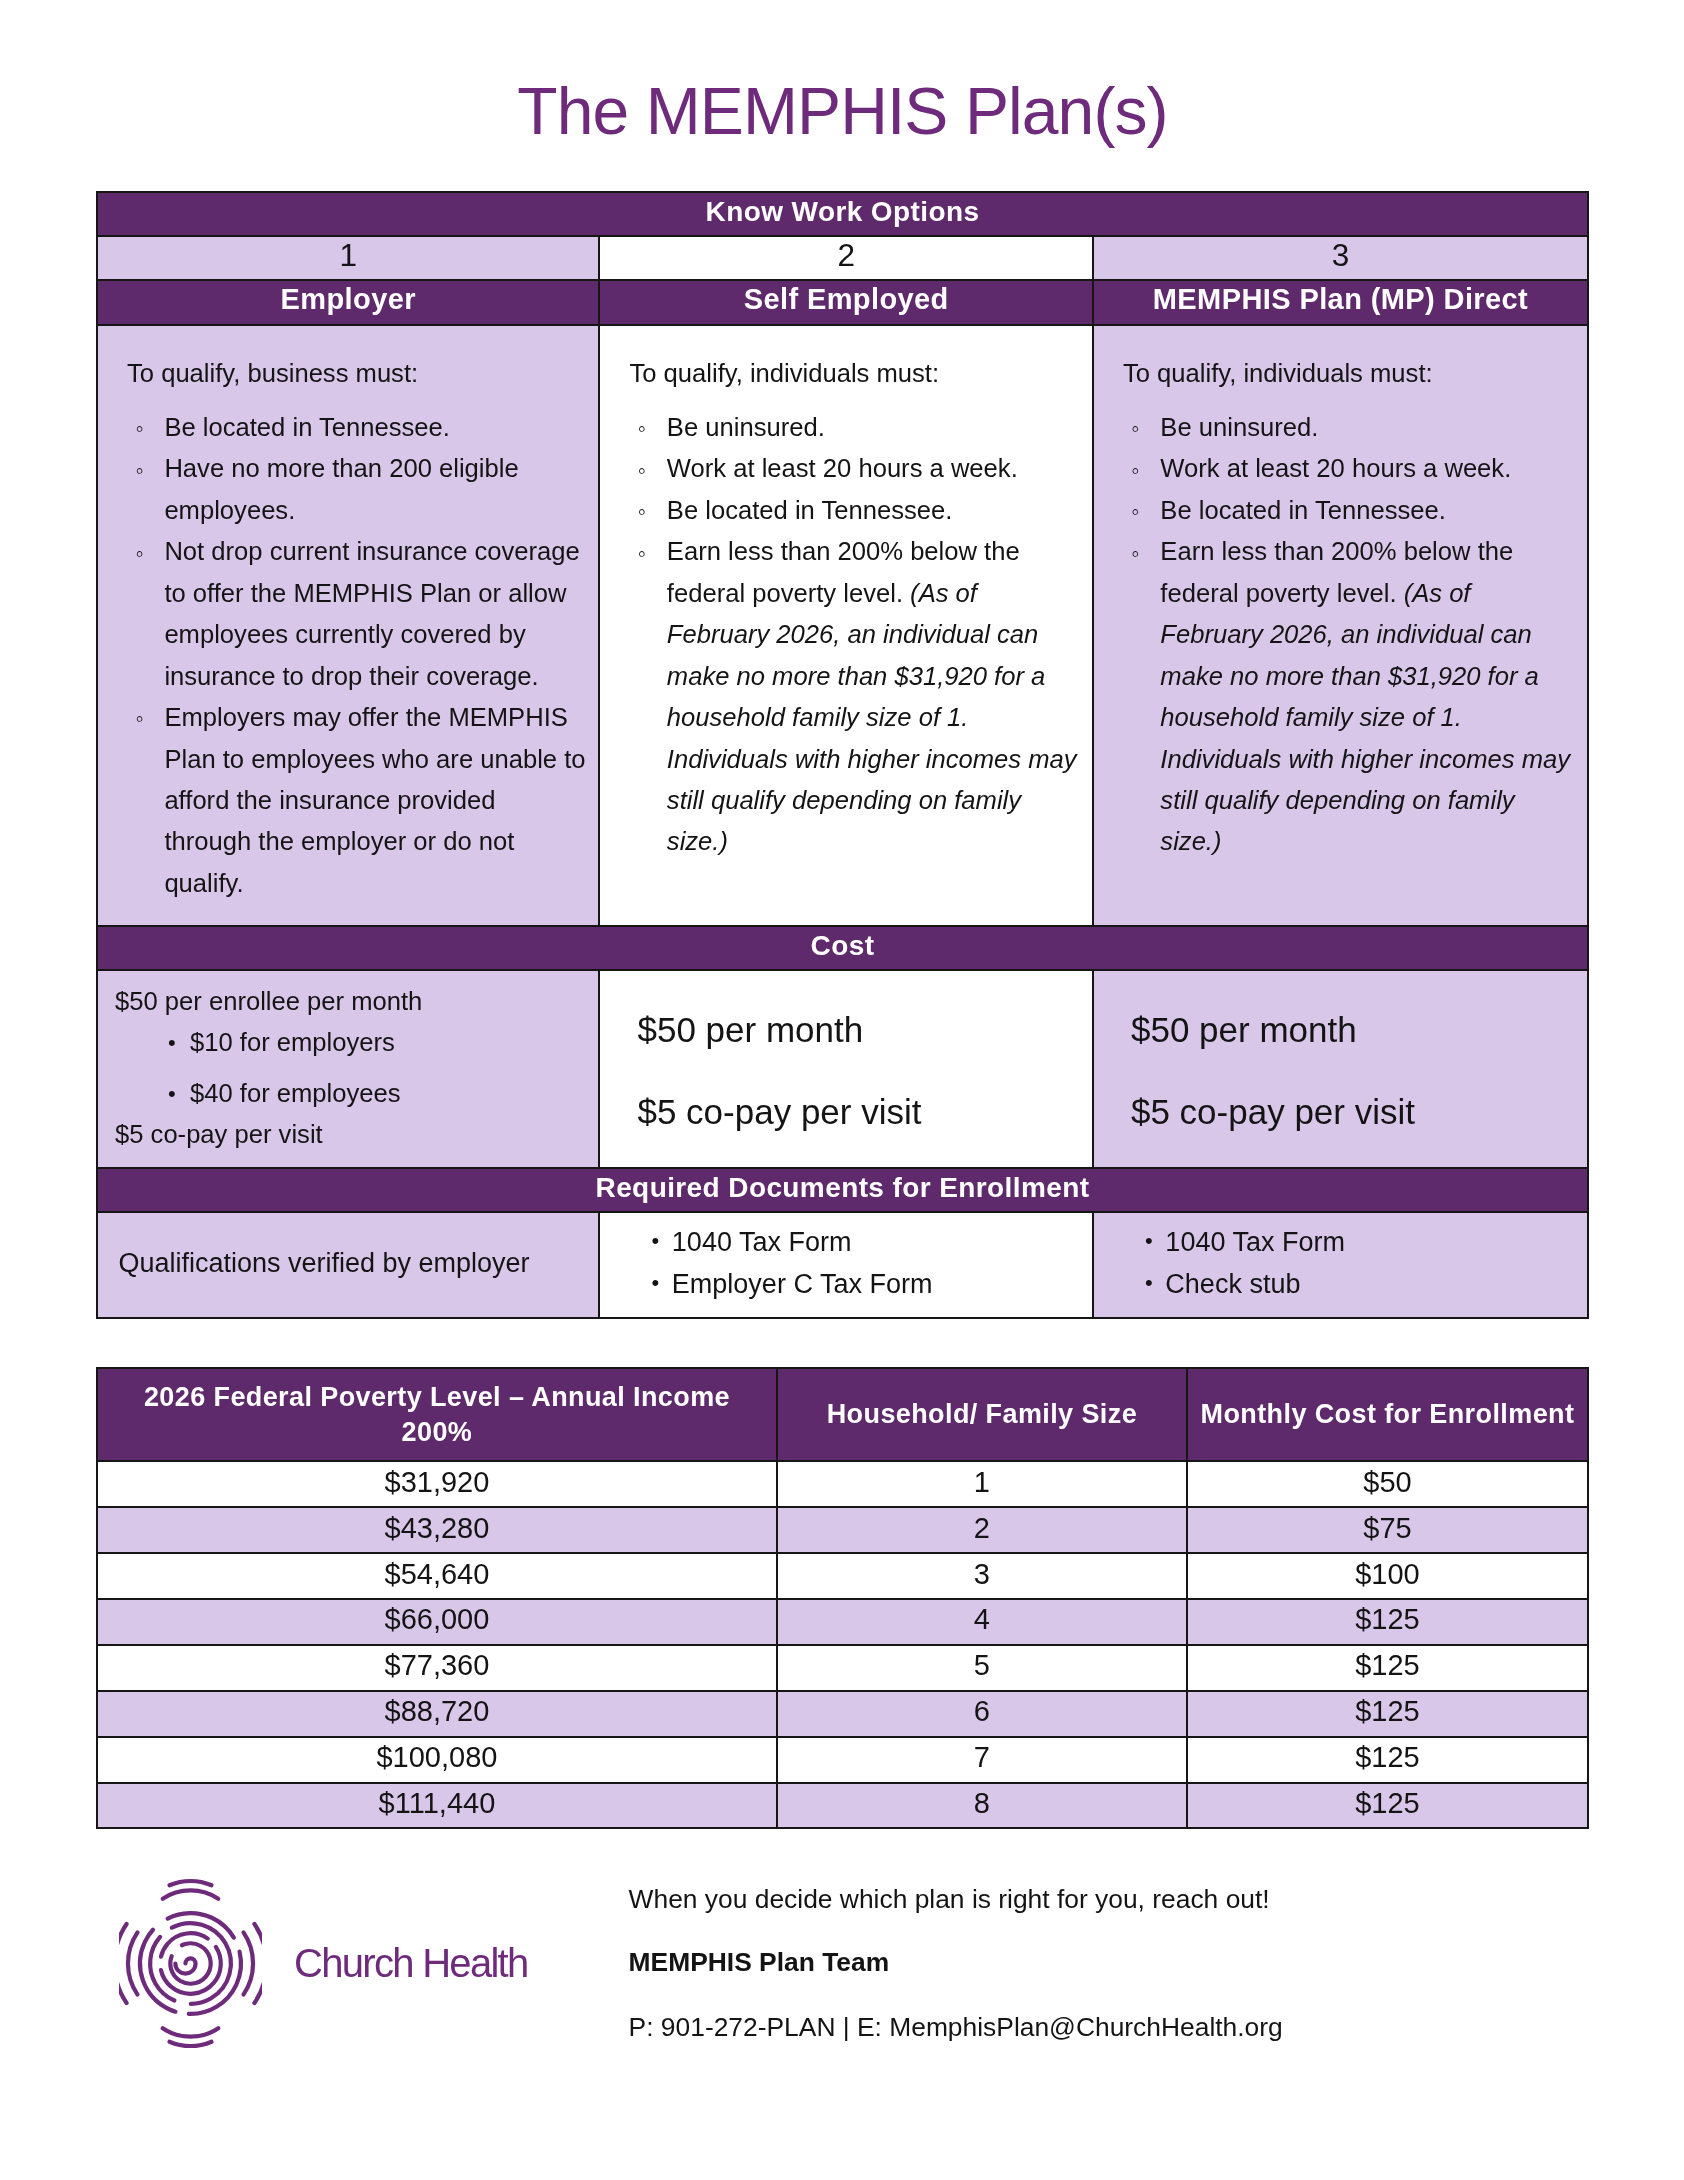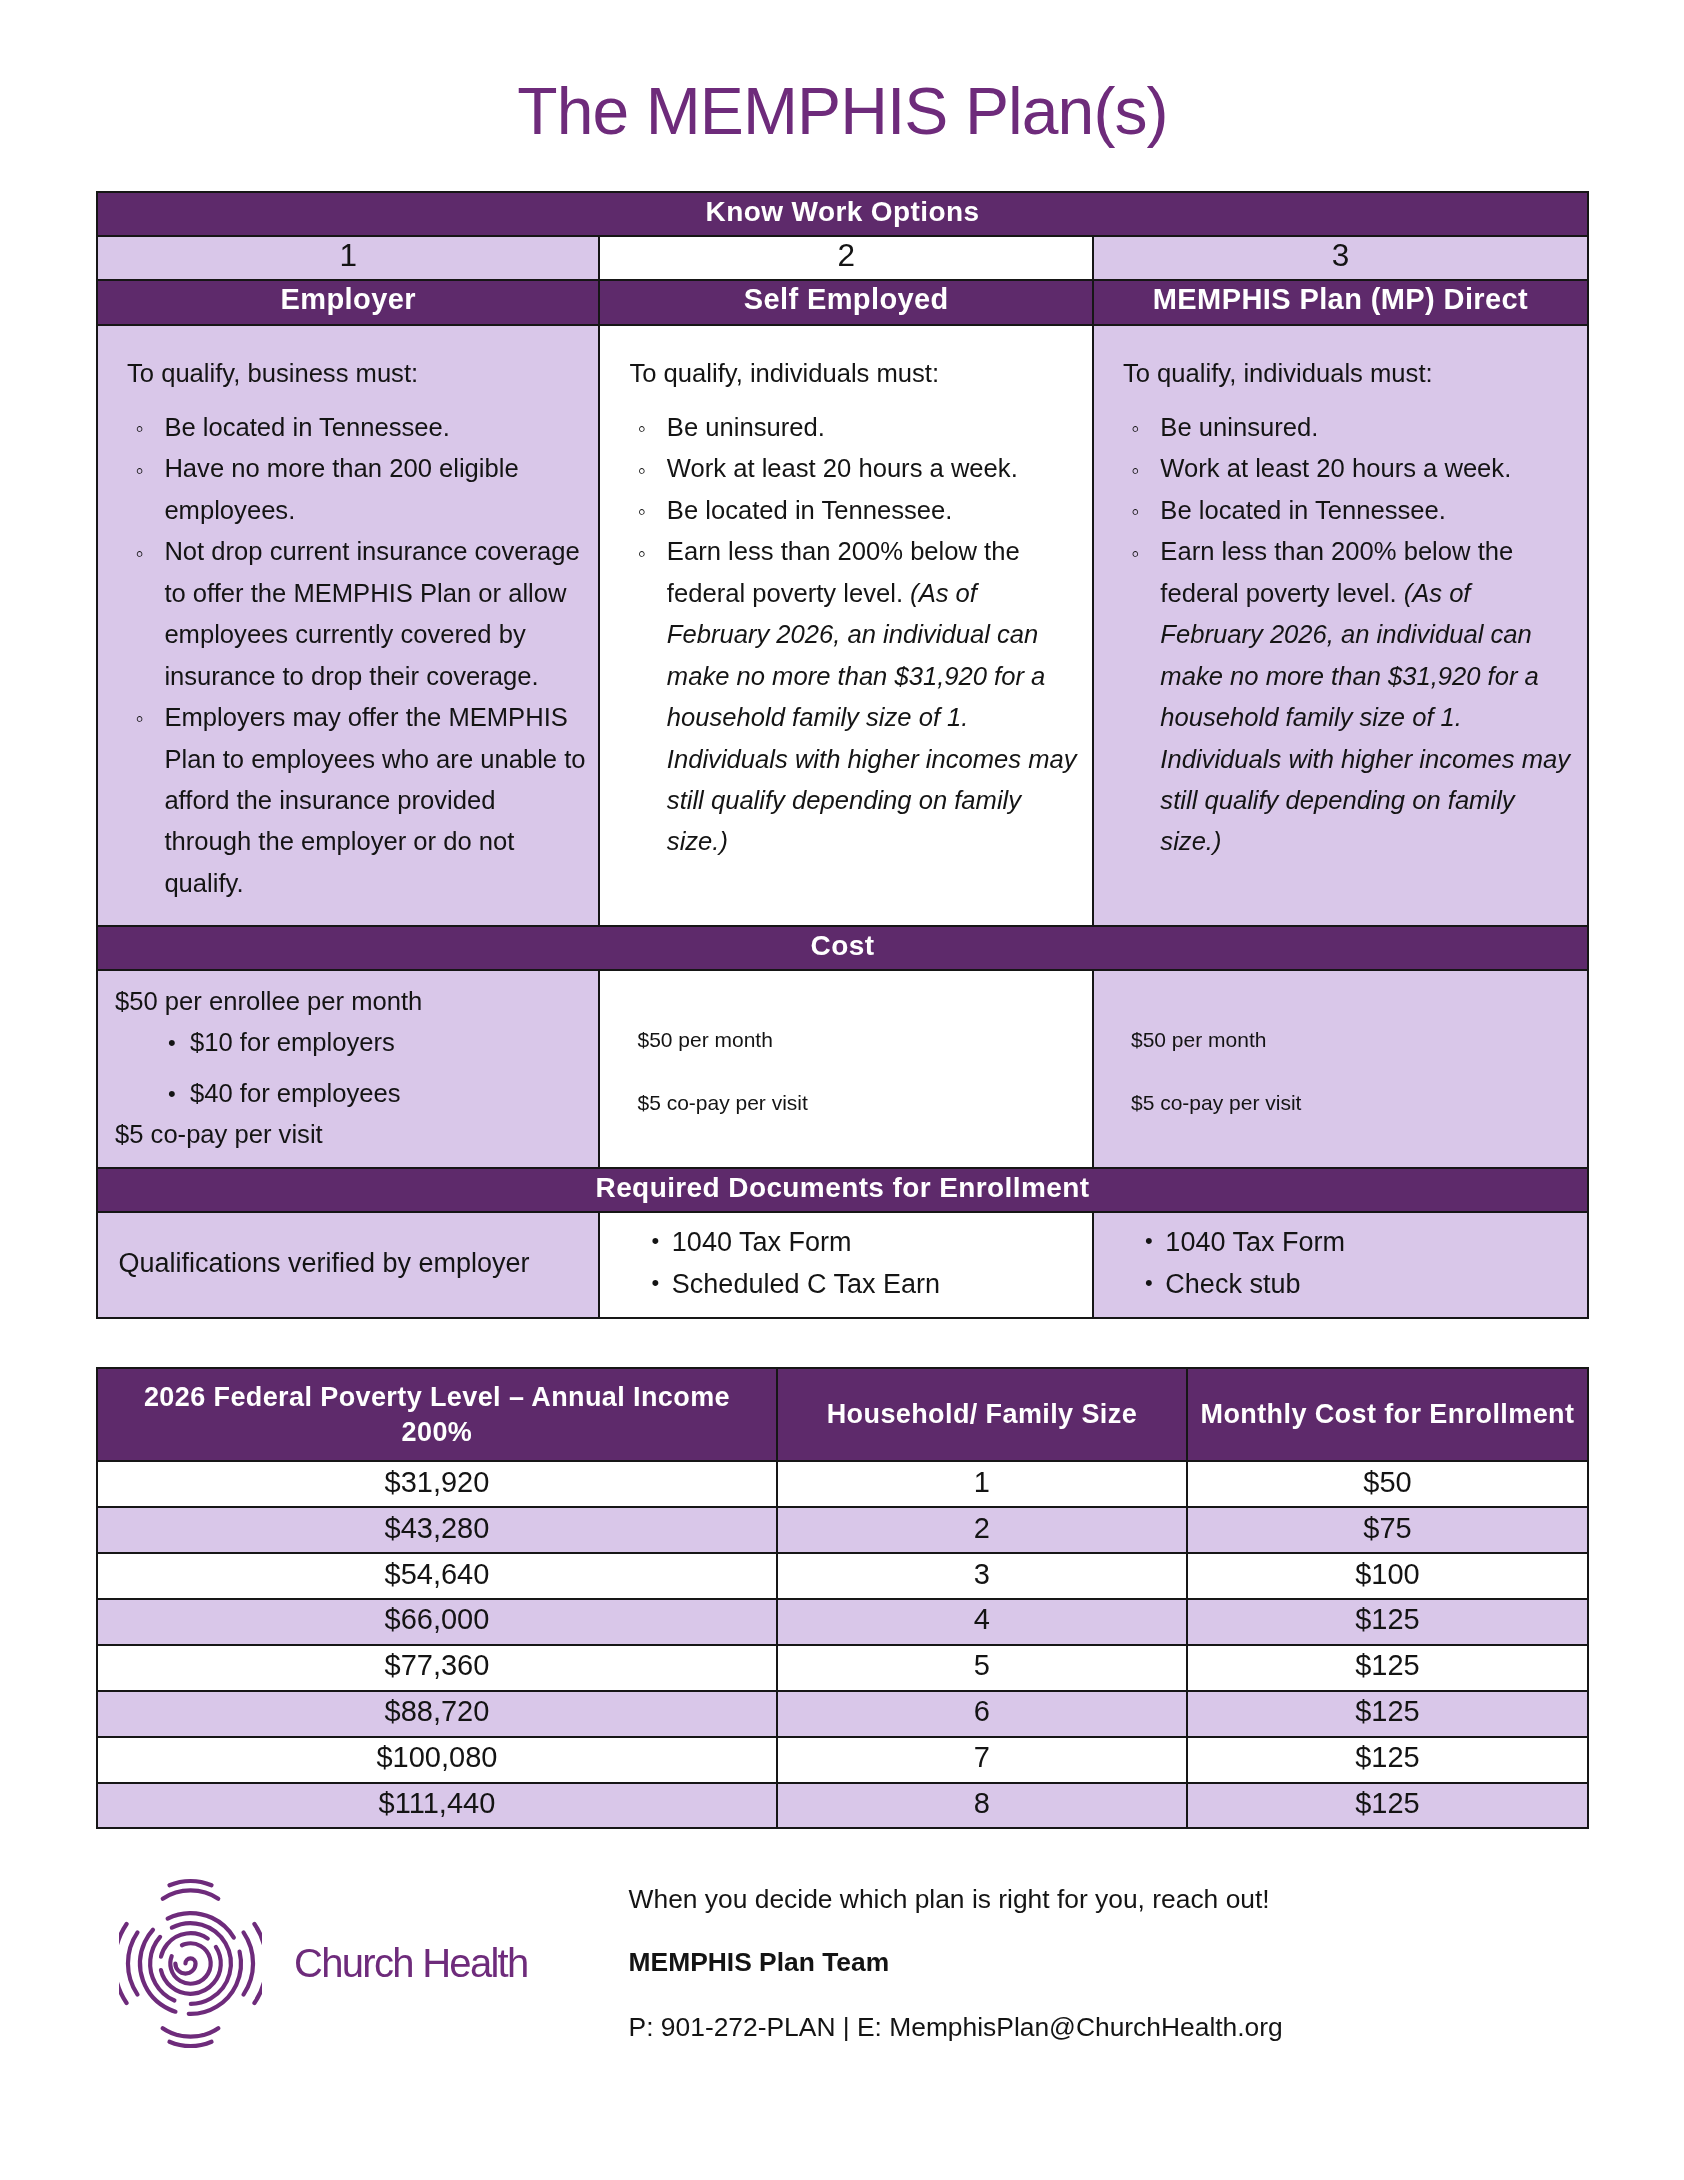--- a/index.html
+++ b/index.html
@@ -61,21 +61,21 @@
 
   .cost-emp{
     vertical-align:top;padding:10.2px 12px 12px 17px;
     font-size:25.6px;line-height:1.6;
   }
   .cb{display:flex;margin-left:53px;}
   .cb::before{content:"\2022";flex:0 0 22px;font-size:22px;padding-top:2.6px;}
   .cb.gapb{margin-top:10.2px;}
   .cost-std{
     vertical-align:middle;padding:12px 12px 8px 37px;
-    font-size:21px;line-height:1.3;
+    font-size:35px;line-height:1.3;
   }
   .cost-std .l2{margin-top:36px;}
 
   .docs-emp{
     vertical-align:middle;padding:8.5px 12px 12px 20.4px;
     font-size:27px;line-height:1.55;
   }
   .docs-std{vertical-align:middle;padding:8.5px 12px 12px 51px;font-size:27px;line-height:1.55;}
   ul.dlist{margin:0;padding:0;list-style:none;}
   ul.dlist li{display:flex;}
@@ -223,21 +223,21 @@
     <tr>
       <td class="docs-emp light">
         <div>Qualifications verified by employer</div>
       </td>
       <td class="docs-std">
         <ul class="dlist">
           <li>
                 <span>1040 Tax Form</span>
               </li>
           <li>
-                <span>Scheduled C Tax Earn</span>
+                <span>Employer C Tax Form</span>
               </li>
         </ul>
       </td>
       <td class="docs-std light">
         <ul class="dlist">
           <li>
                 <span>1040 Tax Form</span>
               </li>
           <li>
                 <span>Check stub</span>

